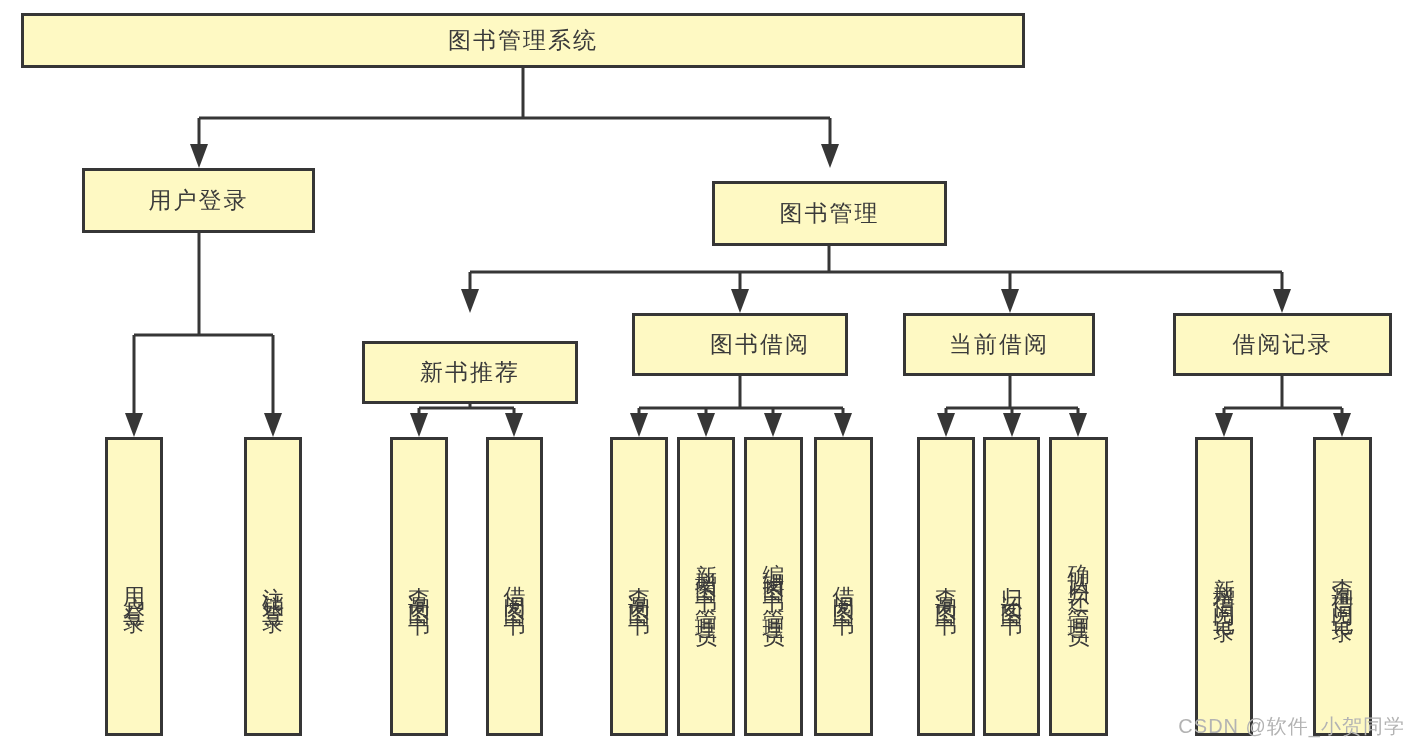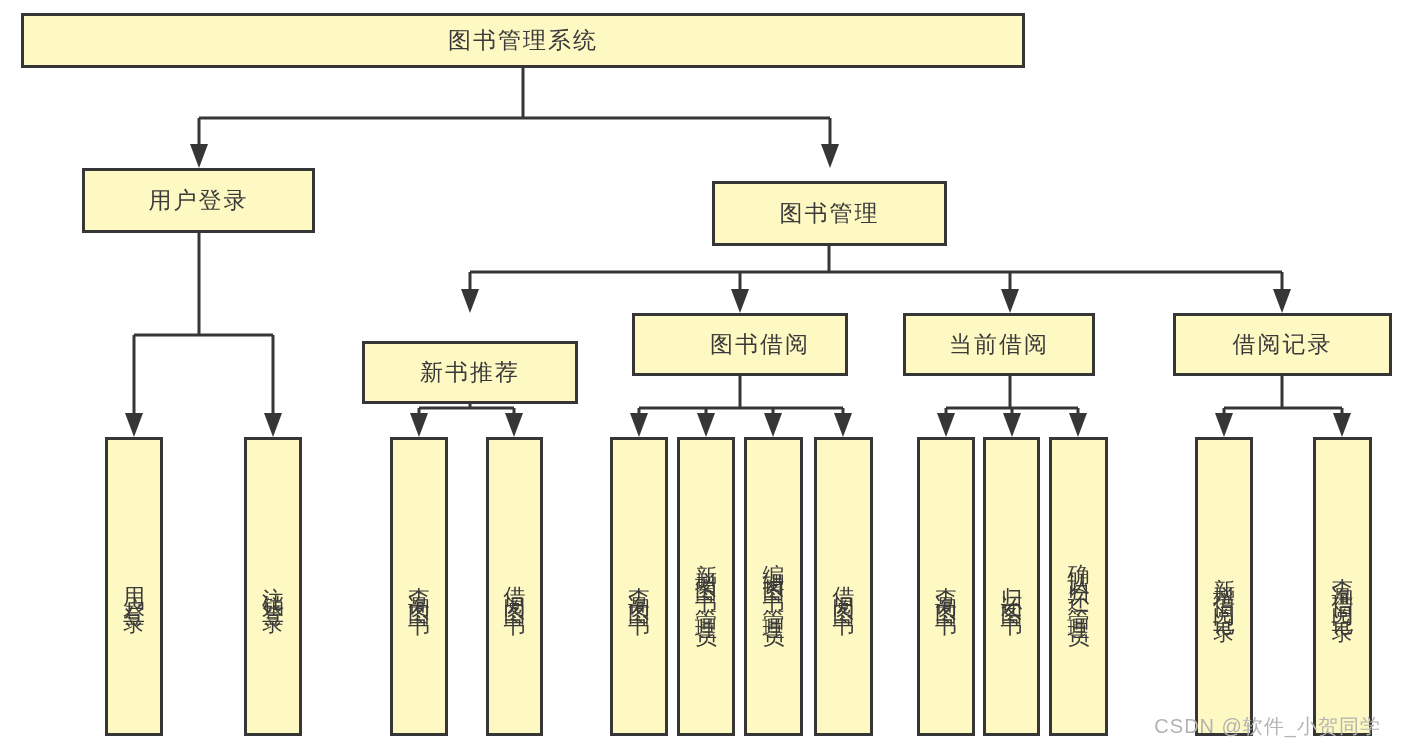--- a/index.html
+++ b/index.html
@@ -42,21 +42,21 @@
   }
   .node.v .lbl {
     writing-mode: vertical-rl;
     text-orientation: mixed;
     font-size: 22px;
     letter-spacing: 9px;
     line-height: 1;
   }
   .watermark {
     position: absolute;
-    right: 24px;
+    right: 0;
     bottom: 7px;
     font-size: 20px;
     color: var(--watermark);
     letter-spacing: 1px;
     white-space: nowrap;
   }
 </style>
 </head>
 <body>
 

